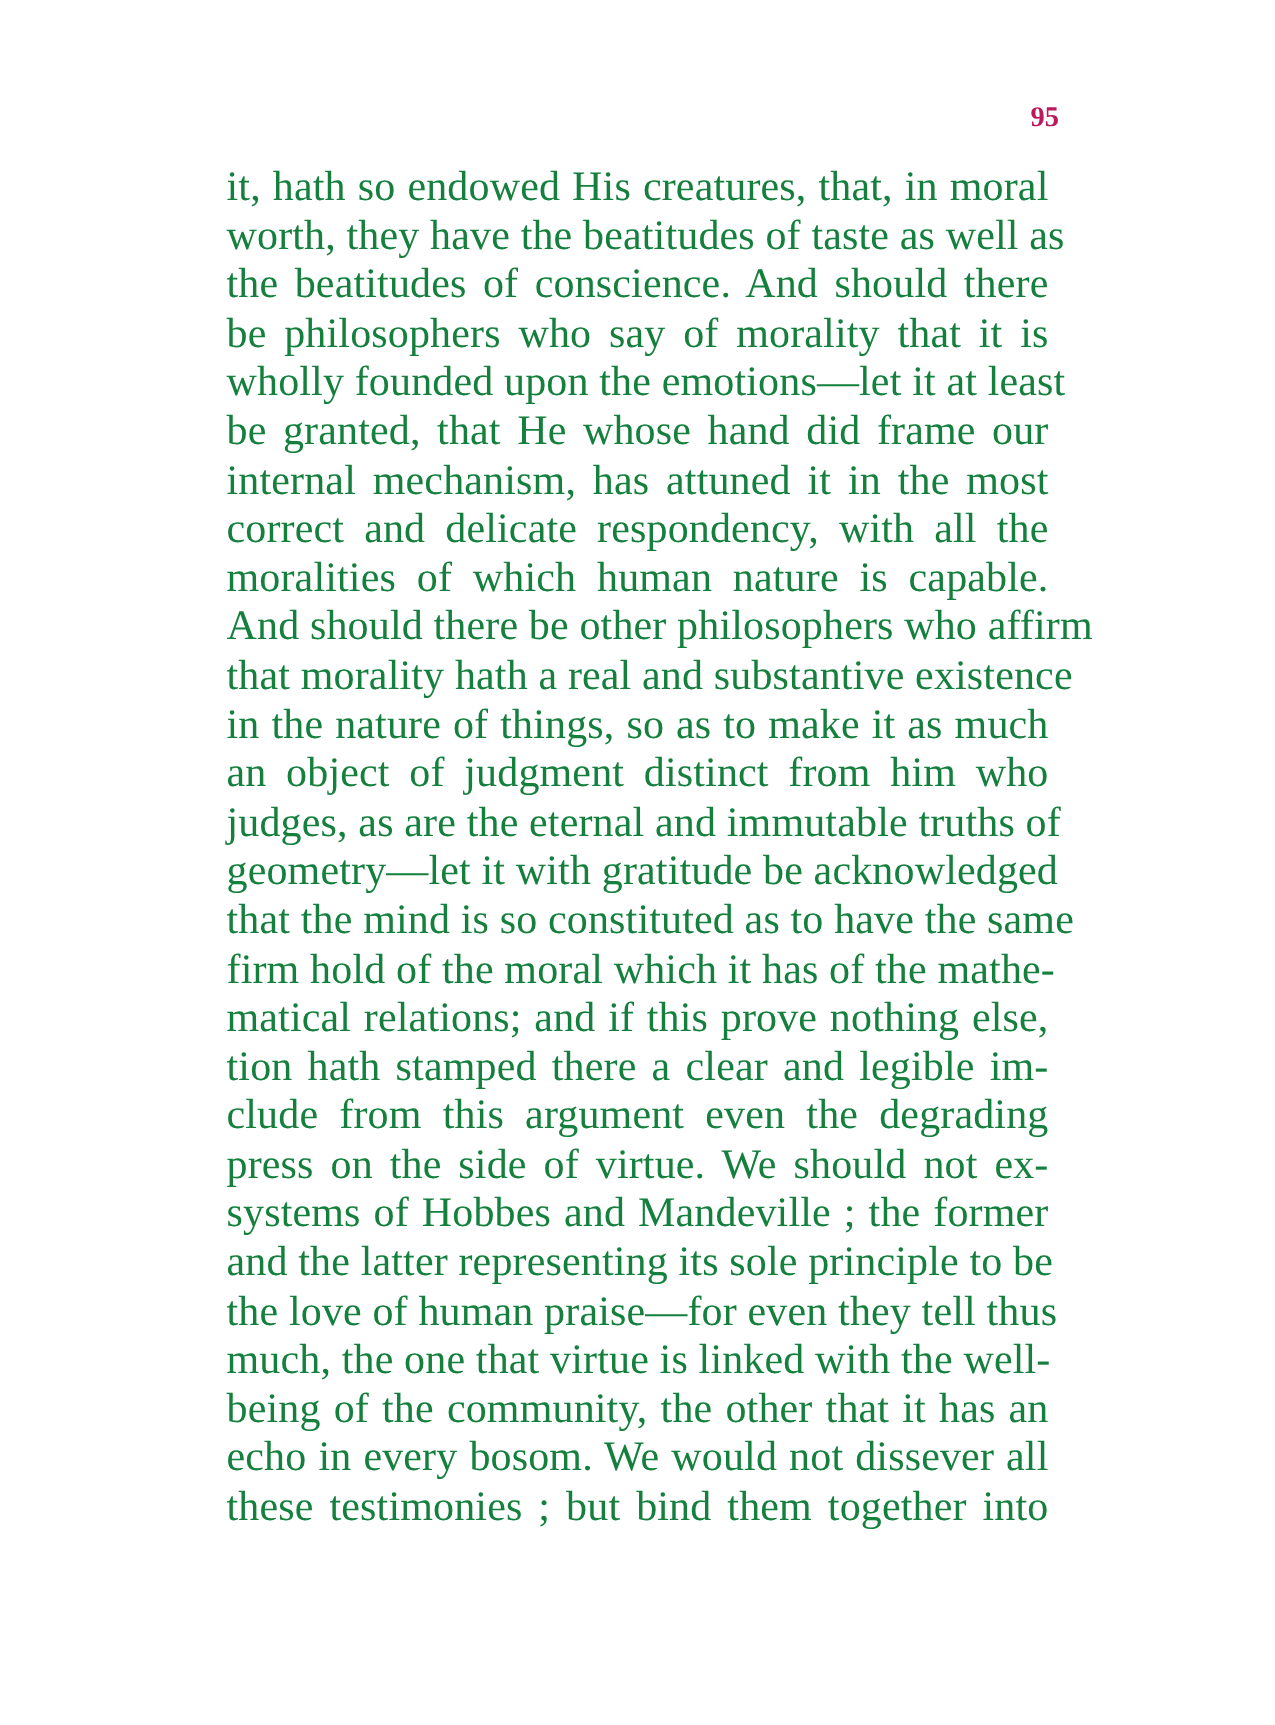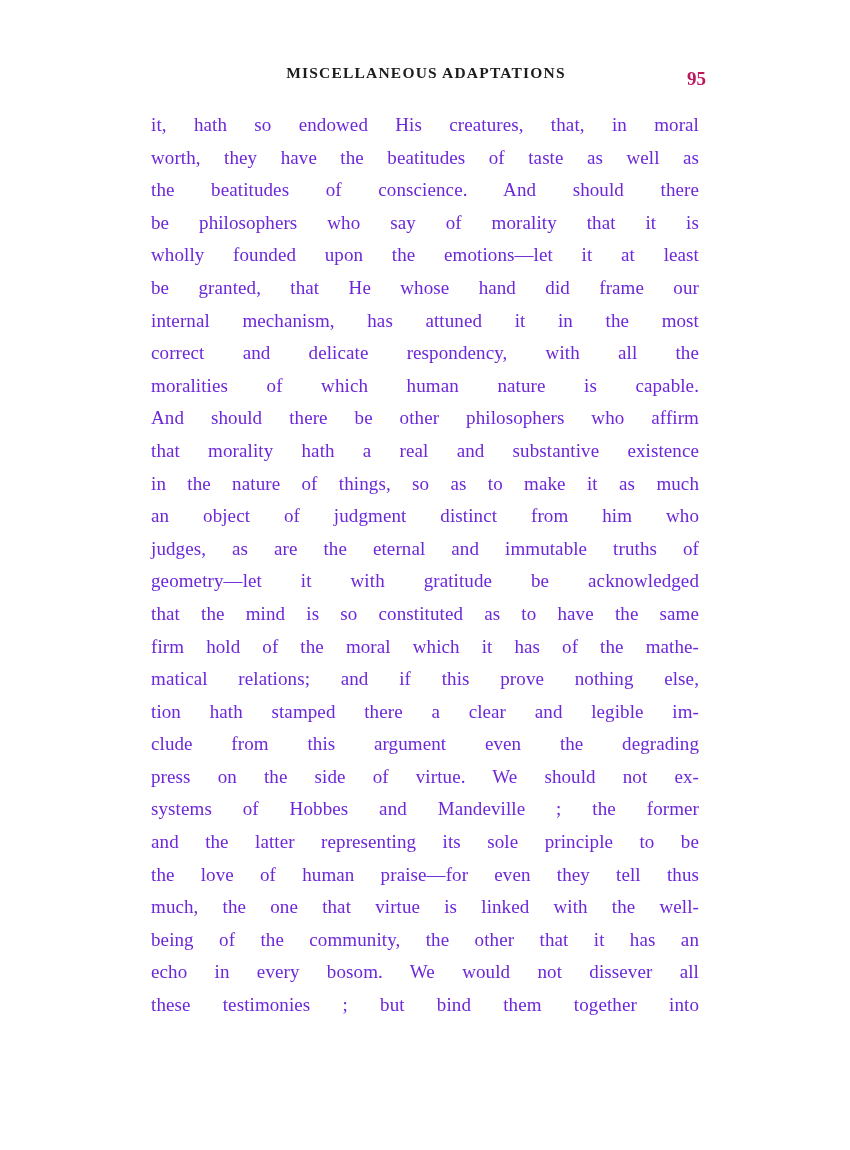--- a/index.html
+++ b/index.html
@@ -50,38 +50,37 @@
     .body-text {
       position: absolute;
       top: 109px;
       left: 151px;
       width: 548px;
     }
     .line {
       display: block;
       height: 32.6px;
       line-height: 32.6px;
-      font-size: 19px;
+      font-size: 28px;
       text-align: justify;
       text-align-last: justify;
       white-space: nowrap;
       overflow: visible;
-      color: #6d28d9;
+      color: #15803d;
       letter-spacing: 0.1px;
     }
     .line.last {
       text-align-last: justify;
     }
   </style>
 </head>
 <body>
 
 <div class="page">
   <div class="running-head">
-    <div class="running-title">MISCELLANEOUS ADAPTATIONS</div>
     <div class="page-number">95</div>
   </div>
 
   <div class="body-text">
     <span class="line">it, hath so endowed His creatures, that, in moral</span>
     <span class="line">worth, they have the beatitudes of taste as well as</span>
     <span class="line">the beatitudes of conscience.  And should there</span>
     <span class="line">be philosophers who say of morality that it is</span>
     <span class="line">wholly founded upon the emotions—let it at least</span>
     <span class="line">be granted, that He whose hand did frame our</span>

